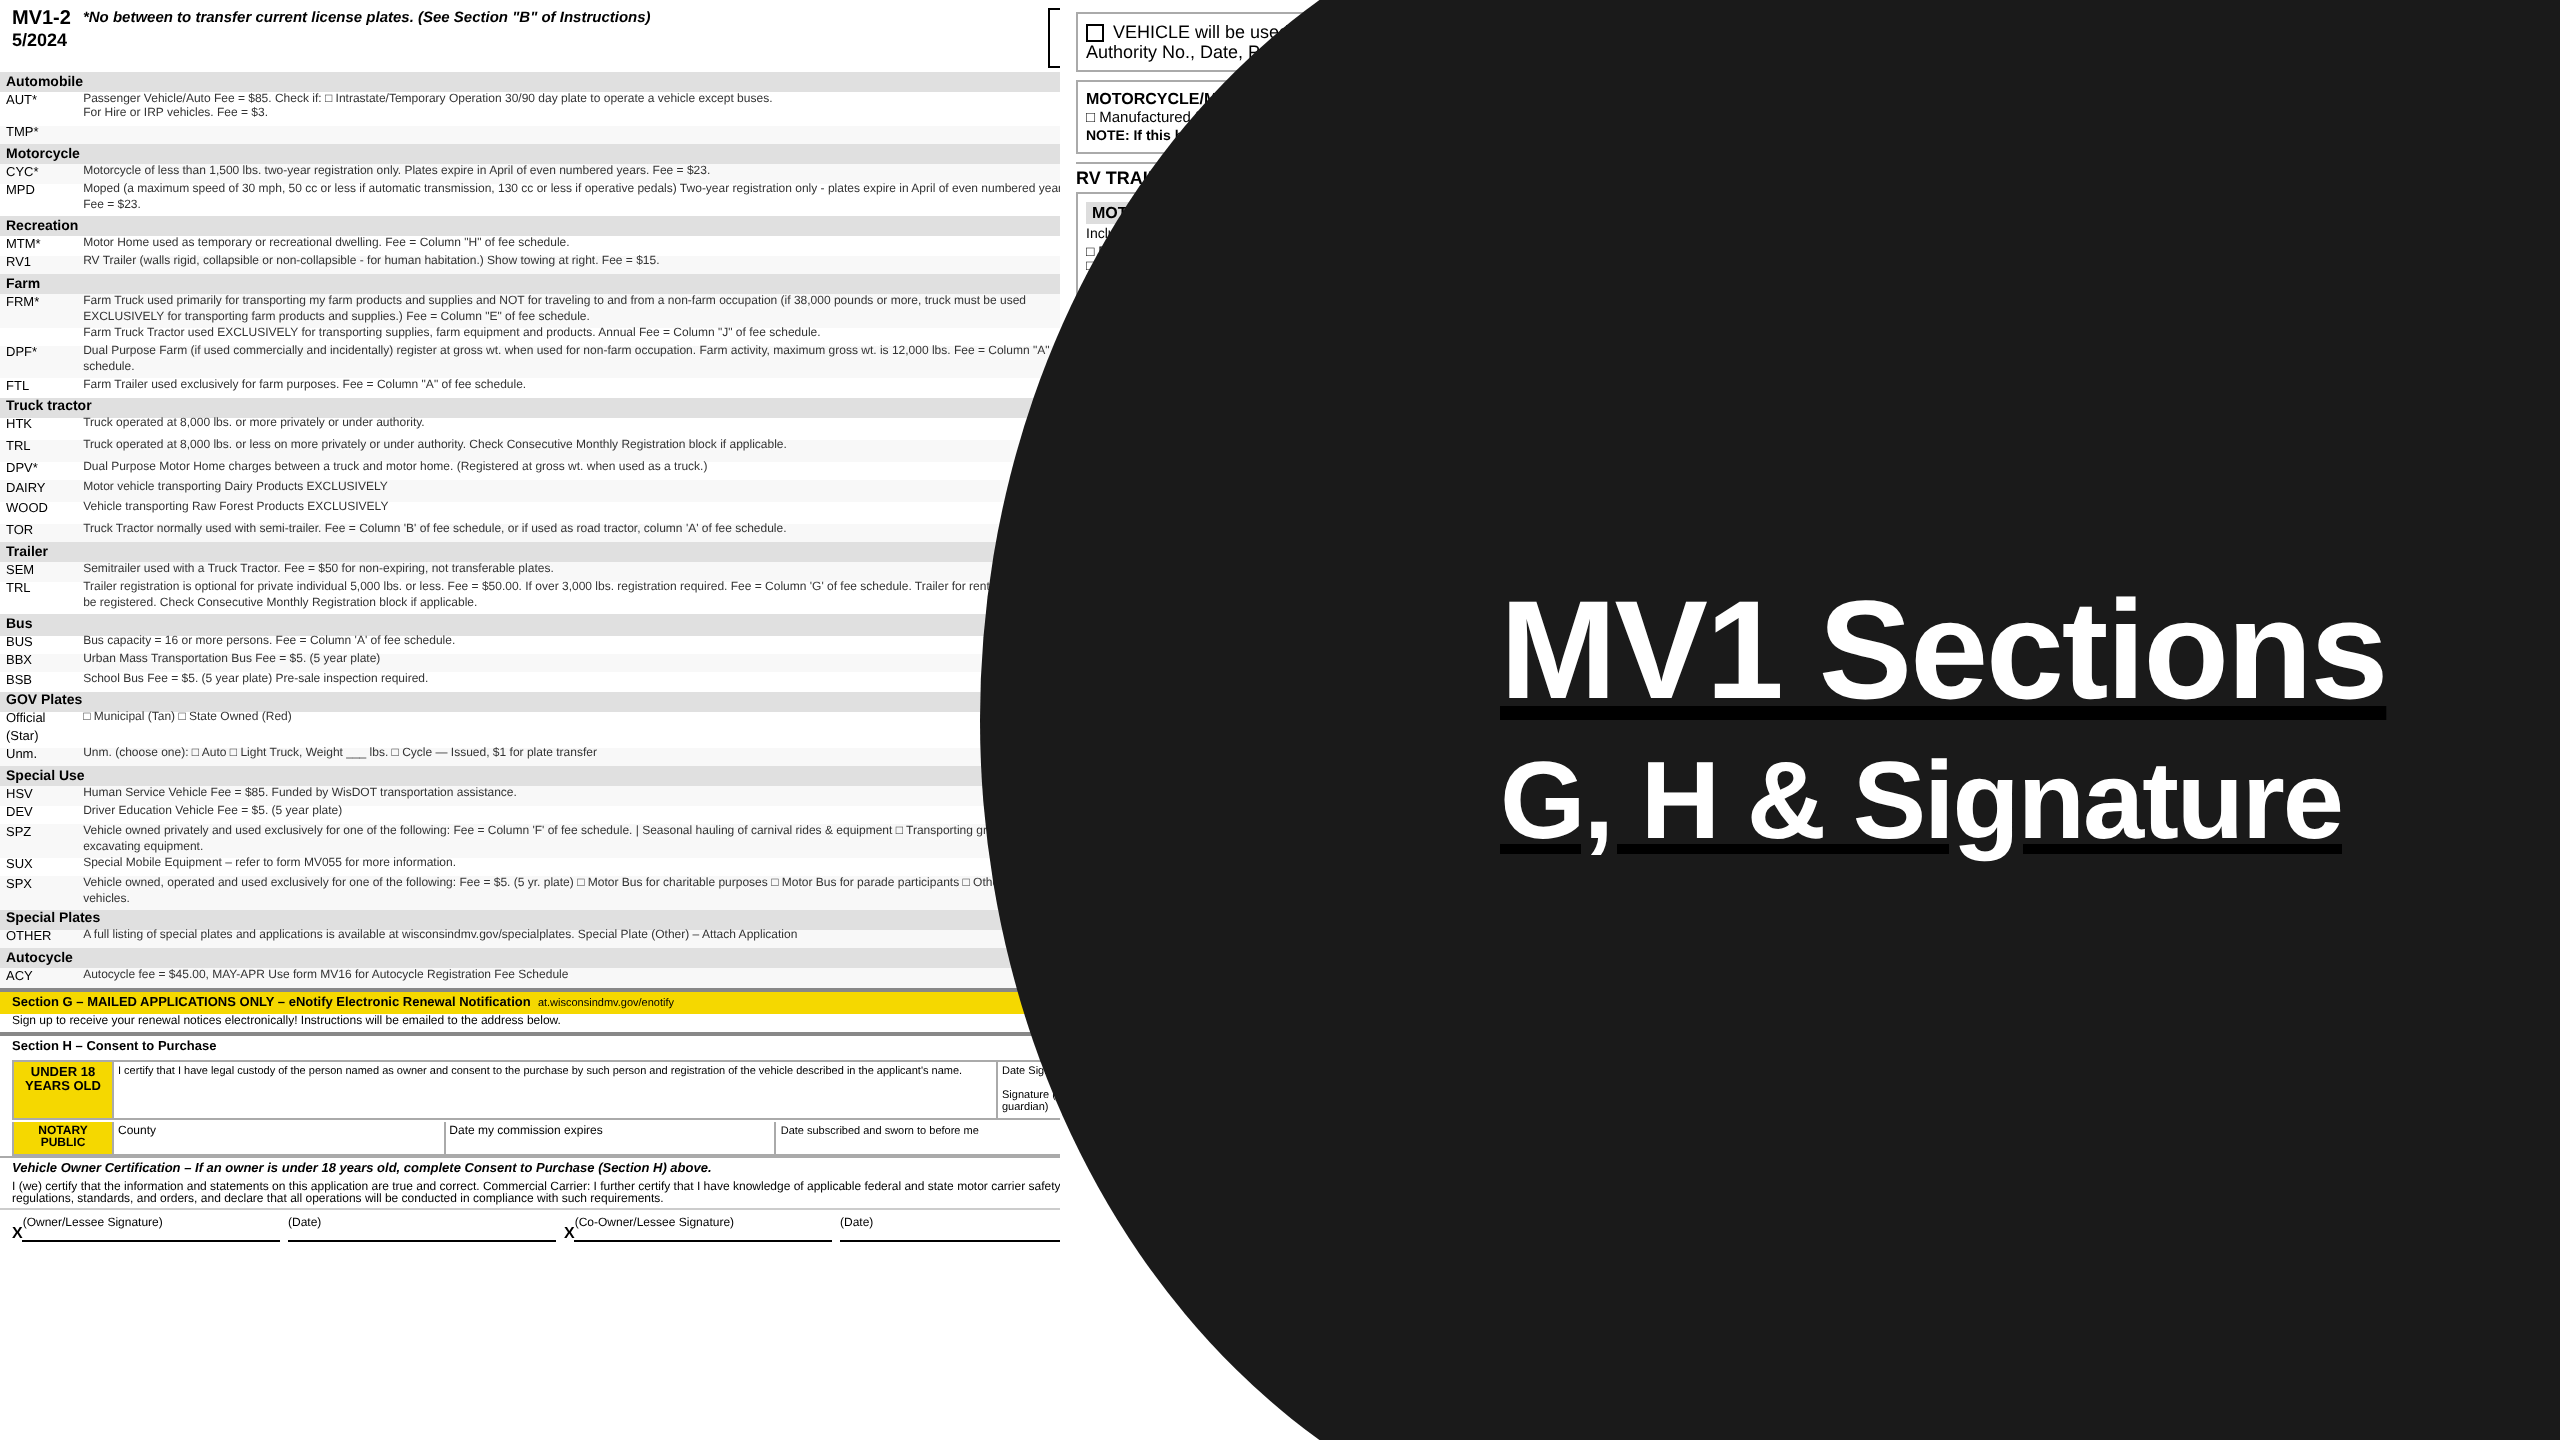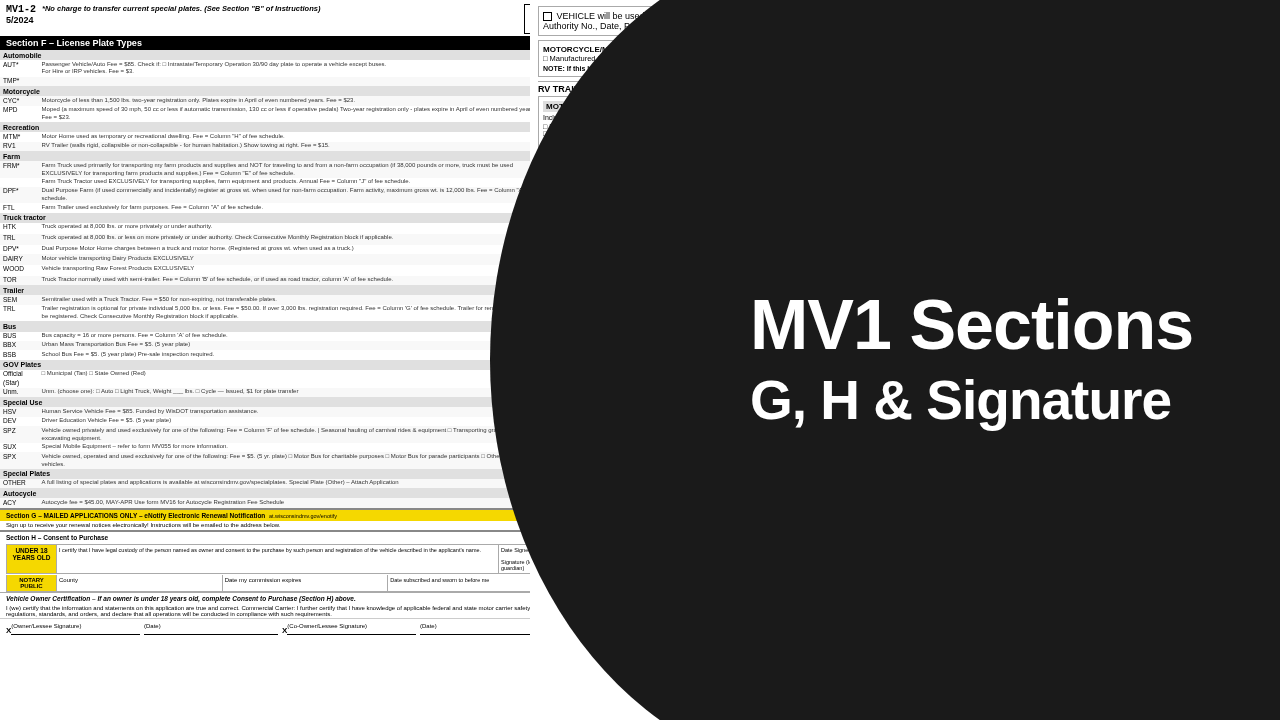--- a/index.html
+++ b/index.html
@@ -26,21 +26,21 @@
     
     .form-header {
       display: flex;
       justify-content: space-between;
       align-items: flex-start;
       padding: 4px 6px 2px;
       font-size: 9px;
       font-weight: bold;
     }
 
-    .form-header .mv-num { font-size: 10px; font-weight: bold; font-family: Liberation Mono, monospace; }
+    .form-header .mv-num { font-size: 10px; font-weight: bold; }
     .form-header .form-date { font-size: 9px; }
     .form-header .no-charge { font-size: 7.5px; font-style: italic; }
     .form-header .qr-placeholder {
       width: 30px; height: 30px;
       border: 1px solid #000;
       display: flex; align-items: center; justify-content: center;
       font-size: 5px;
     }
 
     
@@ -360,28 +360,25 @@
 <body>
 
 <div class="left-panel">
 
   <div class="form-header">
     <div>
       <div class="mv-num">MV1-2</div>
       <div class="form-date">5/2024</div>
     </div>
     <div style="flex:1; padding: 0 6px;">
-      <div class="no-charge">*No charge to transfer current special plates. (See Section "B" of Instructions)</div>
+      <div class="no-charge">*No between to transfer current license plates. (See Section "B" of Instructions)</div>
     </div>
     <div class="qr-placeholder">QR</div>
   </div>
 
-  <div class="section-f-header">
-    <span>Section F – License Plate Types</span>
-  </div>
 
   <table class="veh-table">
     <tbody>
 
       <tr>
           <td colspan="3" class="veh-category">Automobile</td>
         </tr>
       <tr>
         <td class="veh-code">AUT*</td>
         <td class="veh-desc">Passenger Vehicle/Auto Fee = $85. Check if: □ Intrastate/Temporary Operation 30/90 day plate to operate a vehicle except buses.<br>For Hire or IRP vehicles. Fee = $3.</td>
@@ -735,20 +732,21 @@
   top: 0;
   width: 580px;
   height: 720px;
   background: #1a1a1a;
   z-index: 20;
   display: flex;
   flex-direction: column;
   justify-content: center;
   align-items: flex-start;
   padding: 64px 50px;
+  text-decoration: underline;
 ">
   <div style="
     color: #fff;
     font-size: 70px;
     font-weight: 900;
     font-family: Arial Black, Arial, sans-serif;
     line-height: 1;
     letter-spacing: -1px;
   ">
     <span>MV1 Sections</span>

